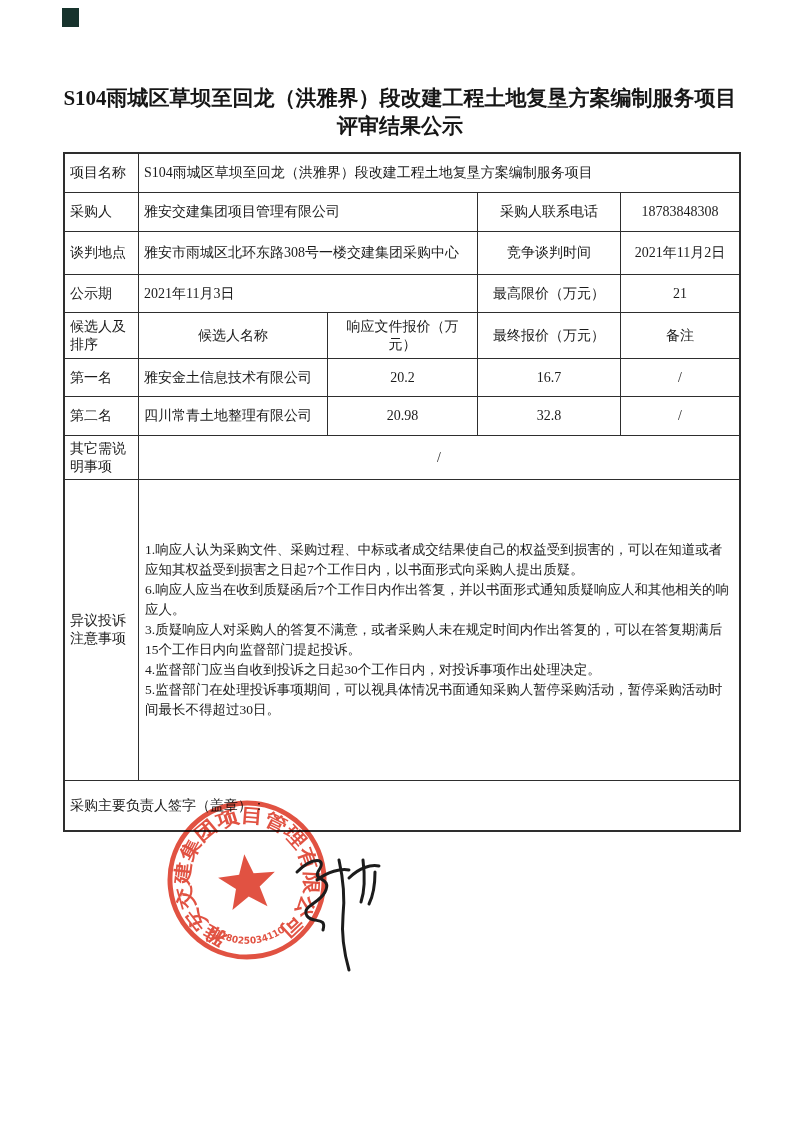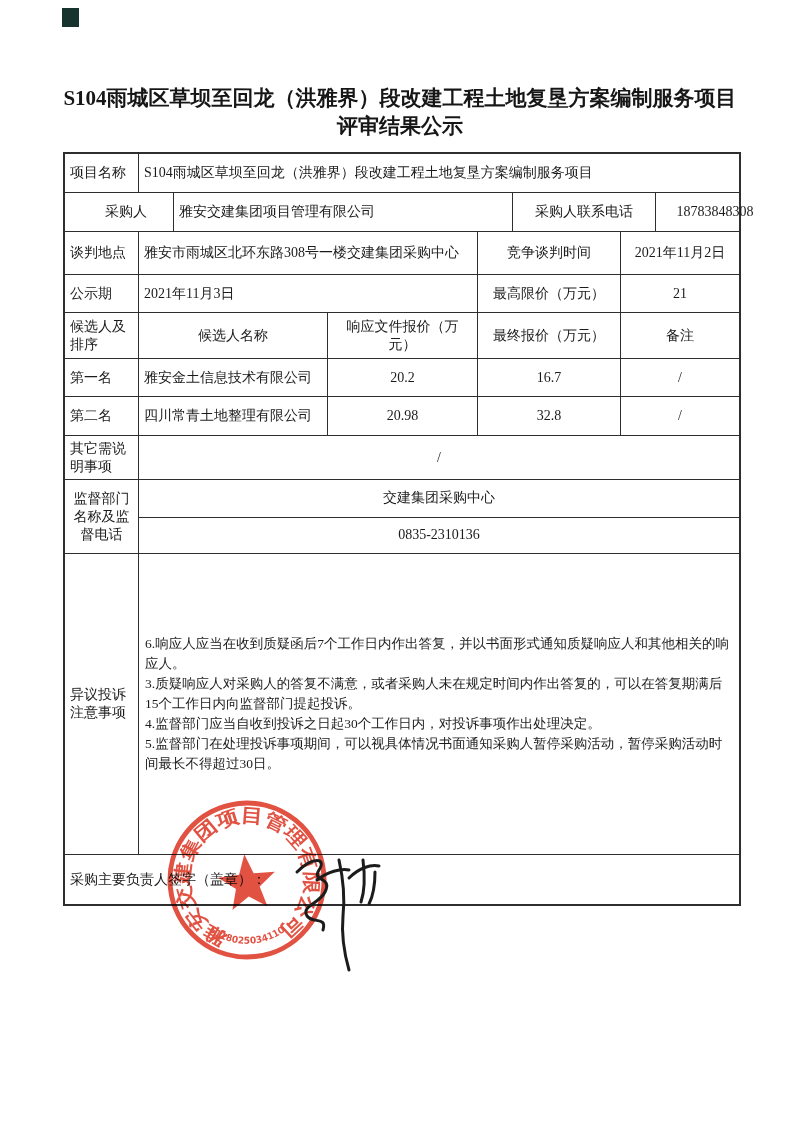--- a/index.html
+++ b/index.html
@@ -26,21 +26,21 @@
   }
   .cell + .cell, .rstack{border-left:1.5px solid #2e2e2e;box-sizing:border-box;}
   .lab{width:73px;flex:none;}
   .ctr{justify-content:center;text-align:center;}
   .w-val{width:339px;flex:none;}
   .w-key2{width:143px;flex:none;}
   .w-val2{width:119px;flex:none;}
   .w-name{width:189px;flex:none;}
   .w-p1{width:150px;flex:none;}
   .w-span{width:601px;flex:none;}
-  .h-r1{height:38px;} .h-r2{height:39px;padding-left:35px;} .h-r3{height:43px;} .h-r4{height:38px;}
+  .h-r1{height:38px;} .h-r2{height:39px;} .h-r3{height:43px;} .h-r4{height:38px;}
   .h-r5{height:46px;} .h-r6{height:38px;} .h-r7{height:39px;} .h-r8{height:44px;}
   .h-r9{height:74px;} .h-r10{height:301px;} .h-r11{height:50px;}
   .rstack{display:flex;flex-direction:column;width:601px;flex:none;border-left:1.5px solid #2e2e2e;}
   .rstack .sub{height:37px;display:flex;align-items:center;justify-content:center;box-sizing:border-box;}
   .rstack .sub + .sub{border-top:1.5px solid #2e2e2e;}
   .objection-body{
     width:601px;flex:none;display:flex;flex-direction:column;justify-content:center;
     padding:4px 10px 4px 6px;box-sizing:border-box;border-left:1.5px solid #2e2e2e;
   }
   .objection-body .item{font-size:13.5px;line-height:20px;}
@@ -112,31 +112,25 @@
       <div class="cell w-p1 ctr">20.98</div>
       <div class="cell w-key2 ctr">32.8</div>
       <div class="cell w-val2 ctr">/</div>
     </div>
 
     <div class="trow h-r8">
       <div class="cell lab">其它需说明事项</div>
       <div class="cell w-span ctr">/</div>
     </div>
 
-    <div class="trow h-r9">
-      <div class="cell lab sup-label">监督部门名称及监督电话</div>
-      <div class="rstack">
-        <div class="sub">交建集团采购中心</div>
-        <div class="sub">0835-2310136</div>
-      </div>
-    </div>
 
     <div class="trow h-r10">
       <div class="cell lab">异议投诉注意事项</div>
       <div class="objection-body">
+        <div class="item">1.响应人认为采购文件、采购过程、中标或者成交结果使自己的权益受到损害的，可以在知道或者应知其权益受到损害之日起7个工作日内，以书面形式向采购人提出质疑。</div>
         <div class="item">6.响应人应当在收到质疑函后7个工作日内作出答复，并以书面形式通知质疑响应人和其他相关的响应人。</div>
         <div class="item">3.质疑响应人对采购人的答复不满意，或者采购人未在规定时间内作出答复的，可以在答复期满后15个工作日内向监督部门提起投诉。</div>
         <div class="item">4.监督部门应当自收到投诉之日起30个工作日内，对投诉事项作出处理决定。</div>
         <div class="item">5.监督部门在处理投诉事项期间，可以视具体情况书面通知采购人暂停采购活动，暂停采购活动时间最长不得超过30日。</div>
       </div>
     </div>
 
     <div class="trow h-r11 sig-row">
       <div class="cell">采购主要负责人签字（盖章）：</div>
     </div>

